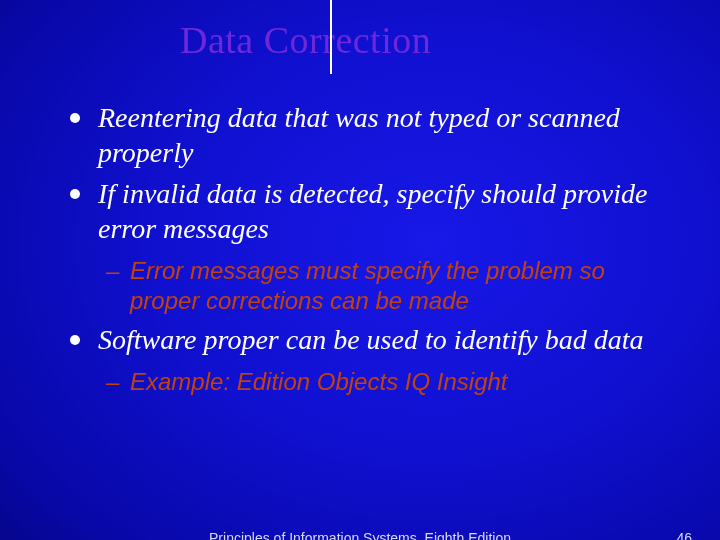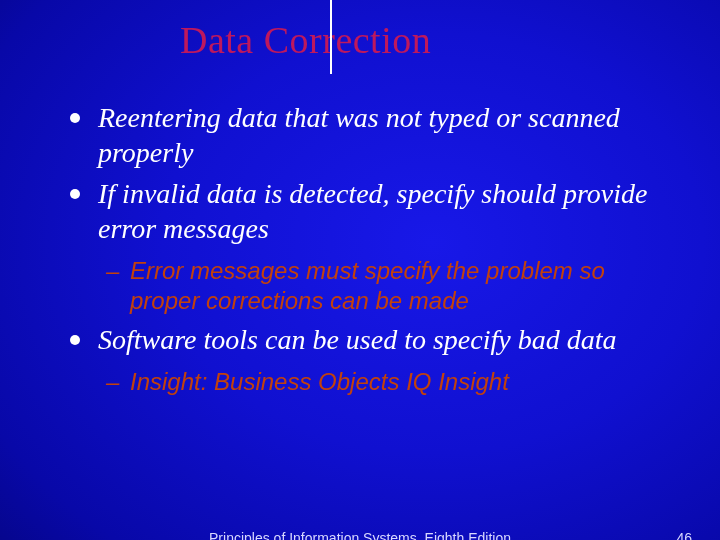--- a/index.html
+++ b/index.html
@@ -25,21 +25,21 @@
     position: absolute;
     left: 150px;
     top: -18px;
     width: 2px;
     height: 74px;
     background: #ffffff;
   }
   .title {
     font-size: 38px;
     font-weight: normal;
-    color: #be185d;
+    color: #6d28d9;
     letter-spacing: 0.5px;
   }
   .content {
     padding-left: 30px;
     padding-right: 10px;
   }
   ul.level1 {
     list-style: none;
     font-style: italic;
   }
@@ -118,24 +118,24 @@
       </li>
       <li>
         <span>If invalid data is detected, specify should provide error messages</span>
         <ul class="level2">
           <li>
             <span>Error messages must specify the problem so proper corrections can be made</span>
           </li>
         </ul>
       </li>
       <li>
-        <span>Software tools can be used to specify bad data</span>
+        <span>Software proper can be used to identify bad data</span>
         <ul class="level2">
           <li>
-            <span>Insight: Business Objects IQ Insight</span>
+            <span>Example: Edition Objects IQ Insight</span>
           </li>
         </ul>
       </li>
     </ul>
   </div>
 
   <div class="footer">
     <div class="footer-center">Principles of Information Systems, Eighth Edition</div>
     <div class="footer-right">46</div>
   </div>

